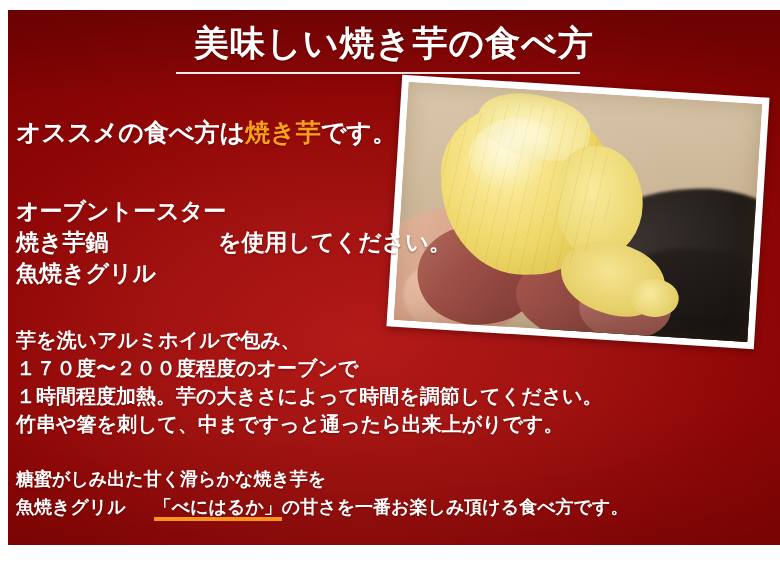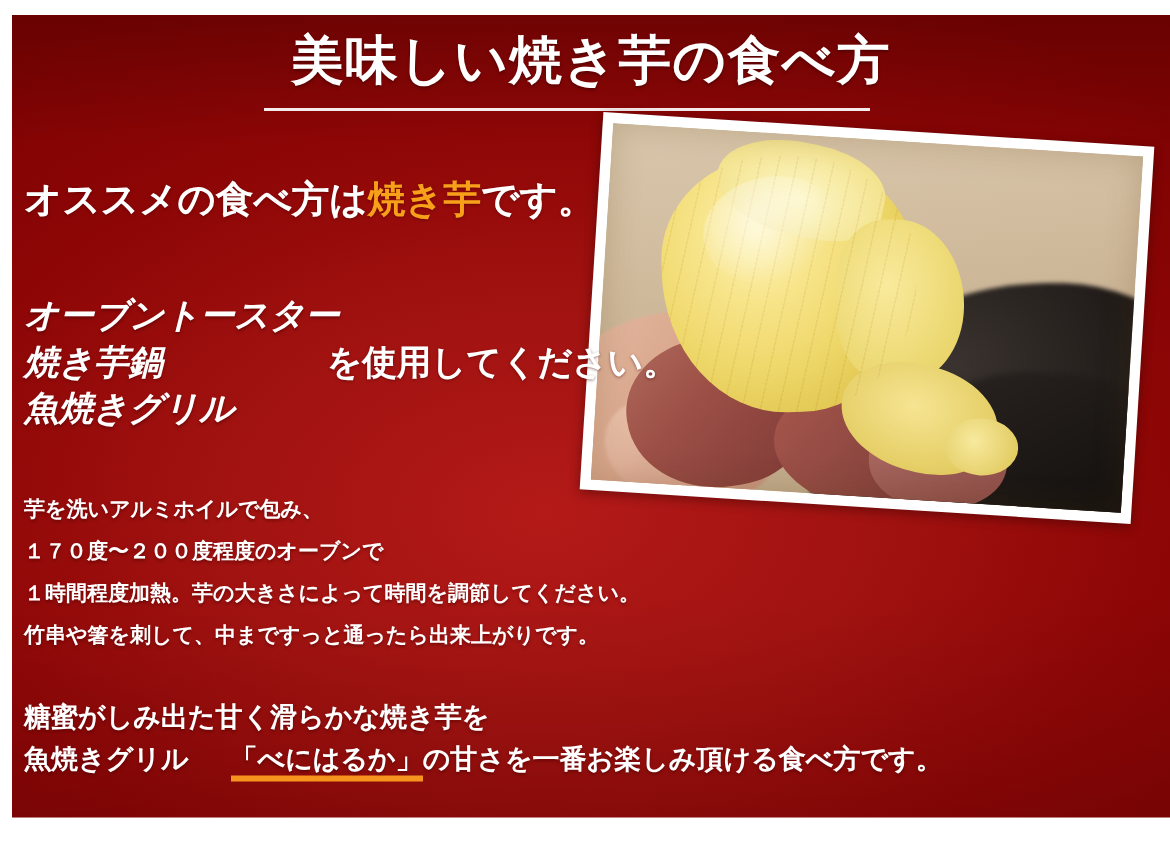--- a/index.html
+++ b/index.html
@@ -53,21 +53,20 @@
   }
 
   
   #header {
     position: absolute;
     left: 0;
     top: 0;
     width: 772px;
     height: 72px;
     z-index: 4;
-    font-family: Liberation Mono, monospace;
   }
   #title {
     position: absolute;
     left: 0;
     top: 12px;
     width: 772px;
     text-align: center;
     color: #ffffff;
     font-size: 35px;
     font-weight: bold;
@@ -313,33 +312,32 @@
     top: 108px;
     font-size: 25px;
     line-height: 30px;
   }
 
   #appliances {
     left: 8px;
     top: 186px;
     font-size: 23px;
     line-height: 31px;
-    font-style: italic;
   }
   #appliance-use {
     left: 210px;
     top: 217px;
     font-size: 23px;
     line-height: 31px;
   }
 
   #steps {
     left: 8px;
     top: 316px;
-    font-size: 14px;
+    font-size: 20px;
     line-height: 28px;
   }
 
   #closing {
     left: 8px;
     top: 455px;
     font-size: 18px;
     line-height: 28px;
   }
 </style>

